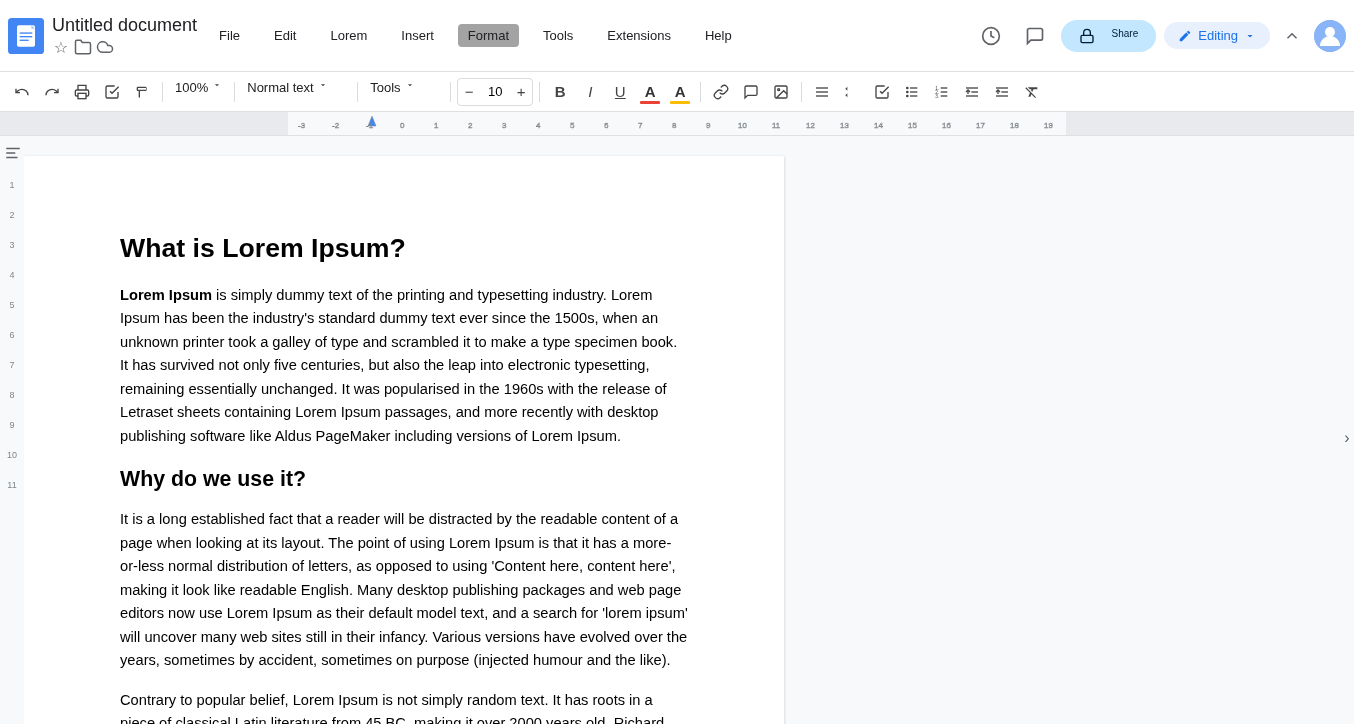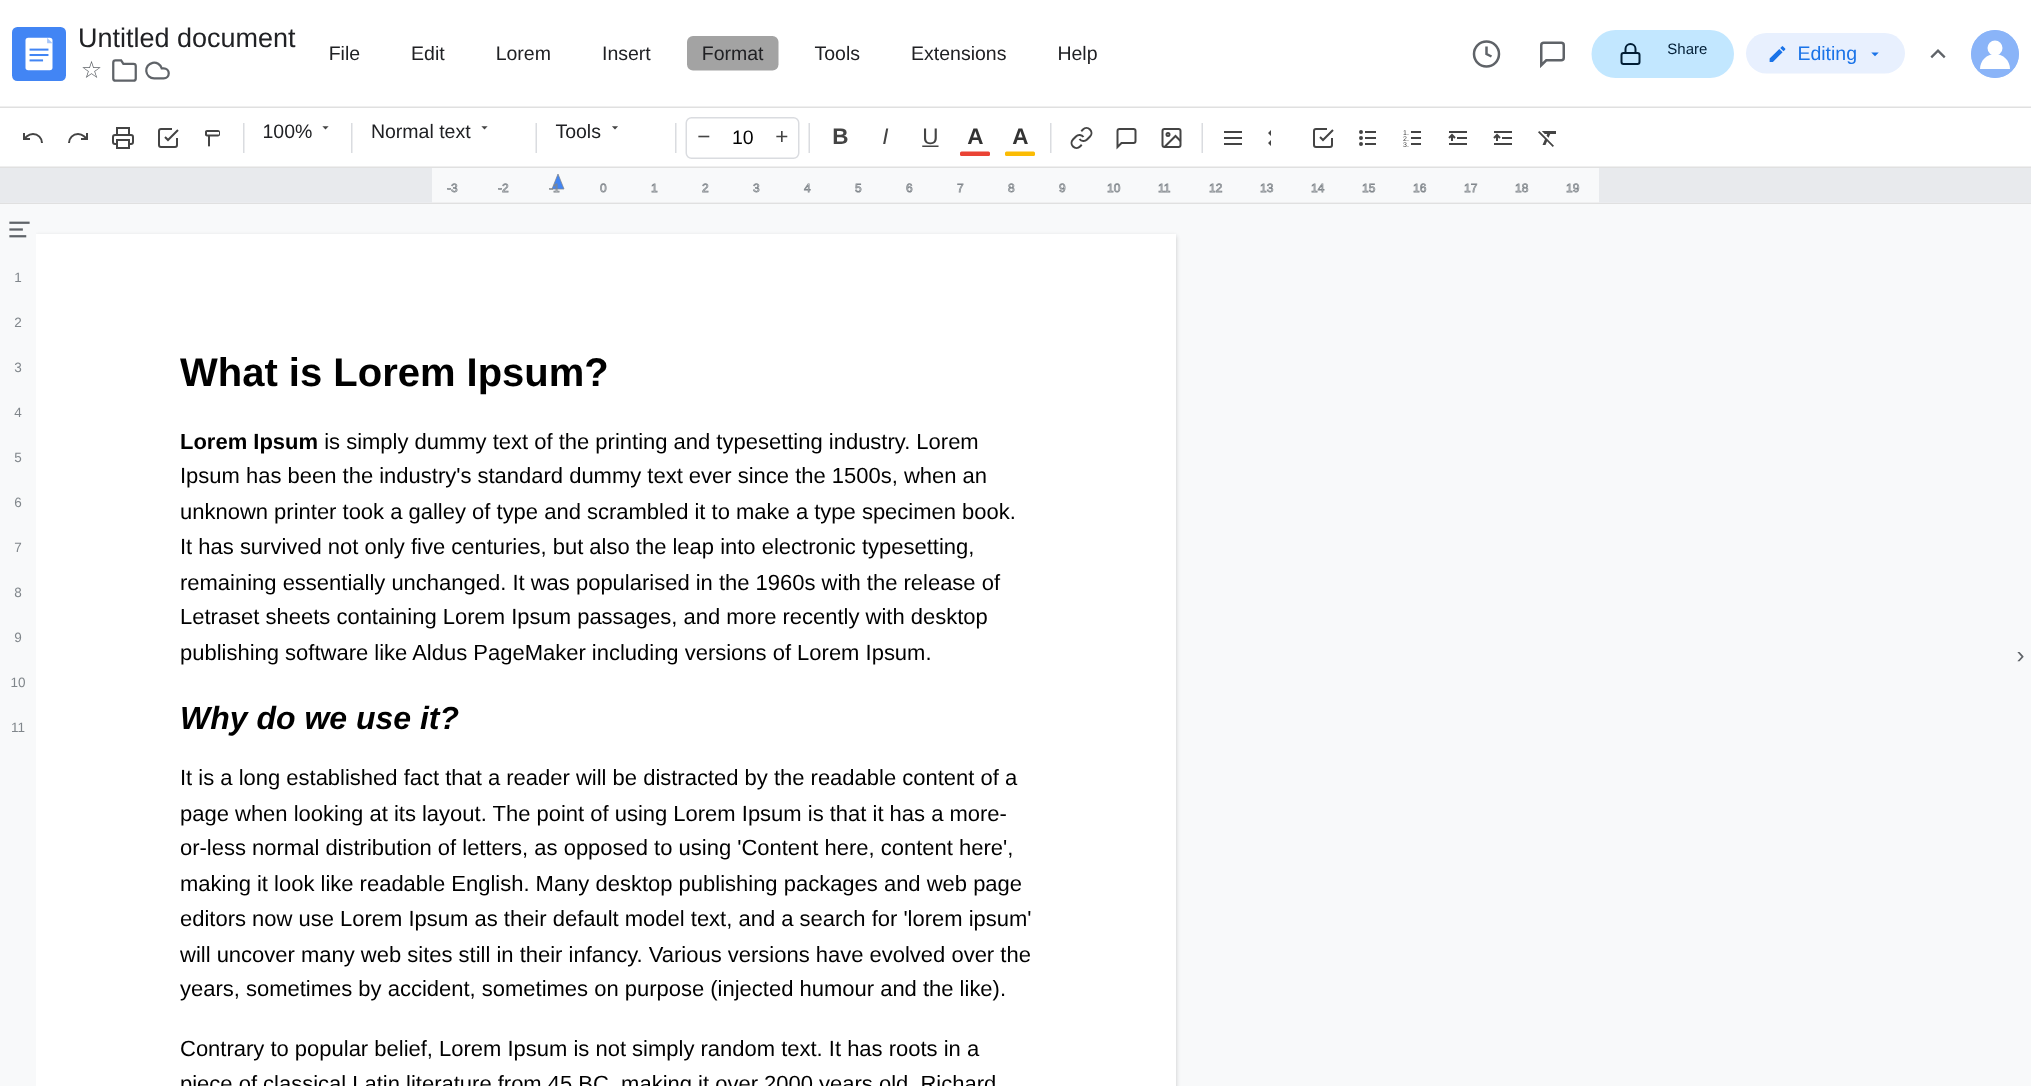--- a/index.html
+++ b/index.html
@@ -268,21 +268,20 @@
       font-family: Arial, sans-serif;
       color: #000;
     }
     .doc-h2 {
       font-size: 16pt;
       font-weight: bold;
       margin-bottom: 12px;
       margin-top: 10px;
       font-family: Arial, sans-serif;
       color: #000;
-      font-style: italic;
     }
     .doc-p {
       margin-bottom: 16px;
       font-size: 11pt;
       line-height: 1.6;
       font-family: Arial, sans-serif;
       color: #000;
     }
     .doc-bold { font-weight: bold; }
     #right-panel {

